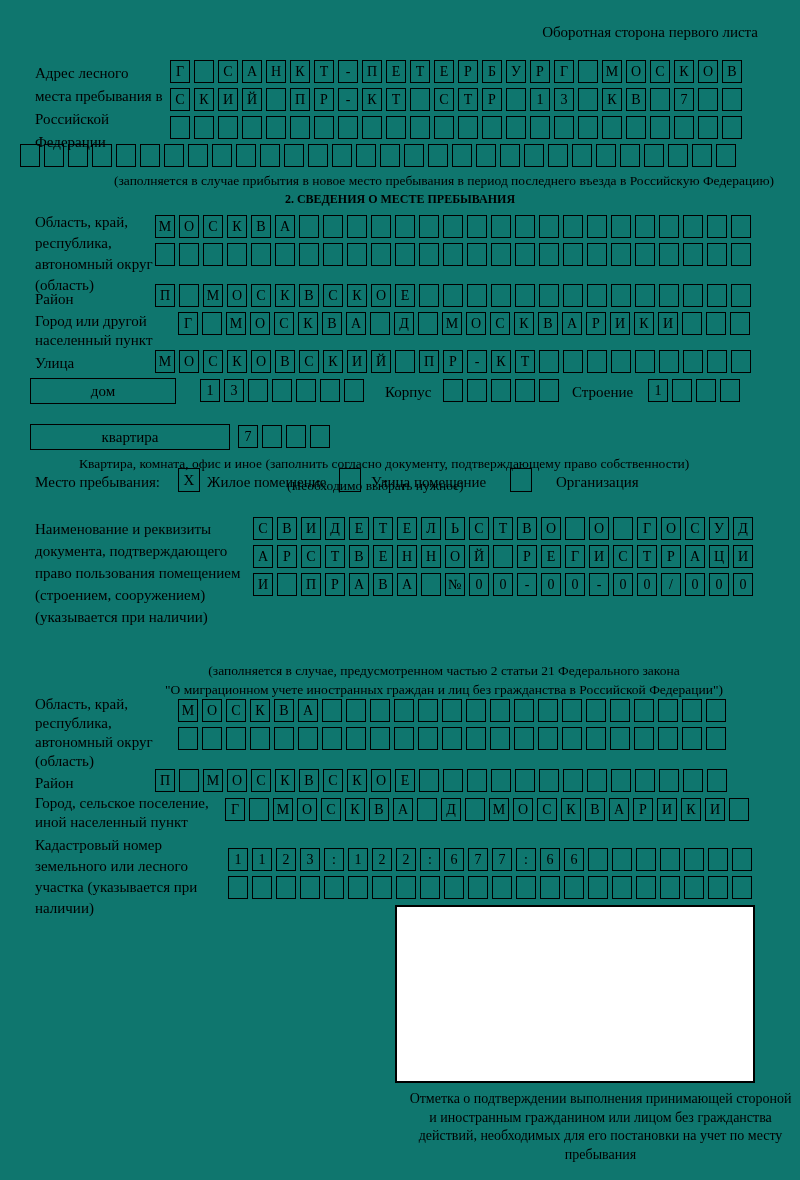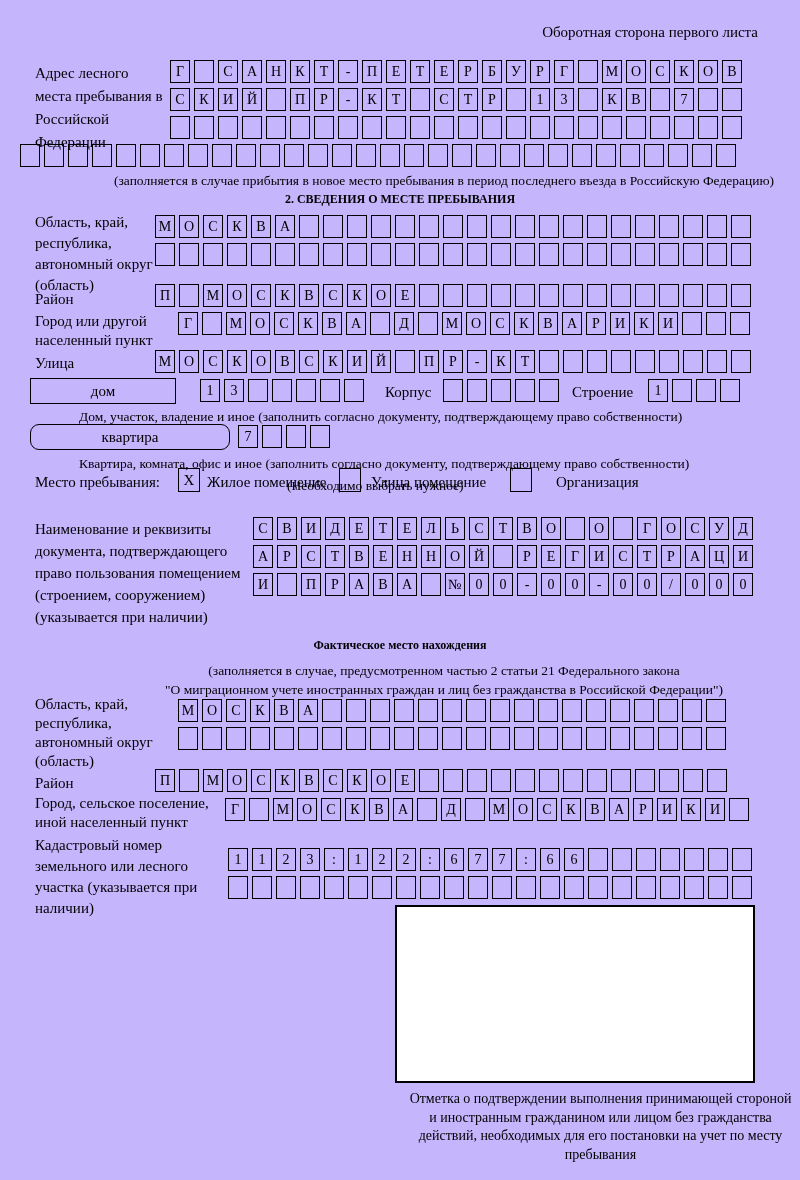--- a/index.html
+++ b/index.html
@@ -1,17 +1,17 @@
 <!DOCTYPE html>
 <html><head>
 <meta charset="utf-8">
 <style>
   html,body{margin:0;padding:0;background:#fff;}
   #page{
-    position:relative;width:800px;height:1180px;background:#c4b5fd;
+    position:relative;width:800px;height:1180px;background:#0f766e;
     font-family:"Liberation Serif", serif;color:#000;overflow:hidden;
   }
   .abs{position:absolute;}
   .lbl{font-size:15px;line-height:20px;color:#000;}
   .note{font-size:13.5px;line-height:17px;color:#000;padding-left:44px;}
   .title{font-size:12px;font-weight:bold;text-align:center;width:100%;}
   .cellrow{display:flex;gap:4px;}
   .cell{
     width:20px;height:23px;border:1.5px solid #000;box-sizing:border-box;
     display:flex;align-items:center;justify-content:center;
@@ -312,23 +312,22 @@
       <span class="cell"></span>
       <span class="cell"></span>
     </div>
   <div class="abs lbl" style="left:572px;top:382px;">Строение</div>
   <div class="abs cellrow" style="left:648px;top:379px;">
       <span class="cell">1</span>
       <span class="cell"></span>
       <span class="cell"></span>
       <span class="cell"></span>
     </div>
-  <div class="abs note" style="left:35px;top:408px;">Дом, участок, владение и иное (заполнить согласно документу, подтверждающему право собственности)</div>
-
-  <div class="abs widebox" style="left:30px;top:424px;width:200px;border-radius:9px;">квартира</div>
+
+  <div class="abs widebox" style="left:30px;top:424px;width:200px;">квартира</div>
   <div class="abs cellrow" style="left:238px;top:425px;">
       <span class="cell">7</span>
       <span class="cell"></span>
       <span class="cell"></span>
       <span class="cell"></span>
     </div>
   <div class="abs note" style="left:35px;top:455px;">Квартира, комната, офис и иное (заполнить согласно документу, подтверждающему право собственности)</div>
 
   <div class="abs lbl" style="left:35px;top:472px;">Место пребывания:</div>
   <div class="abs chk" style="left:178px;top:468px;">X</div>
@@ -403,21 +402,20 @@
       <span class="cell">0</span>
       <span class="cell">-</span>
       <span class="cell">0</span>
       <span class="cell">0</span>
       <span class="cell">/</span>
       <span class="cell">0</span>
       <span class="cell">0</span>
       <span class="cell">0</span>
     </div>
 
-  <div class="abs title" style="top:638px;">Фактическое место нахождения</div>
   <div class="abs note center" style="top:662px;">(заполняется в случае, предусмотренном частью 2 статьи 21 Федерального закона</div>
   <div class="abs note center" style="top:681px;">"О миграционном учете иностранных граждан и лиц без гражданства в Российской Федерации")</div>
 
   <div class="abs lbl" style="left:35px;top:695px;width:145px;line-height:19px;">Область, край, республика, автономный округ (область)</div>
   <div class="abs cellrow" style="left:178px;top:699px;">
       <span class="cell">М</span>
       <span class="cell">О</span>
       <span class="cell">С</span>
       <span class="cell">К</span>
       <span class="cell">В</span>

